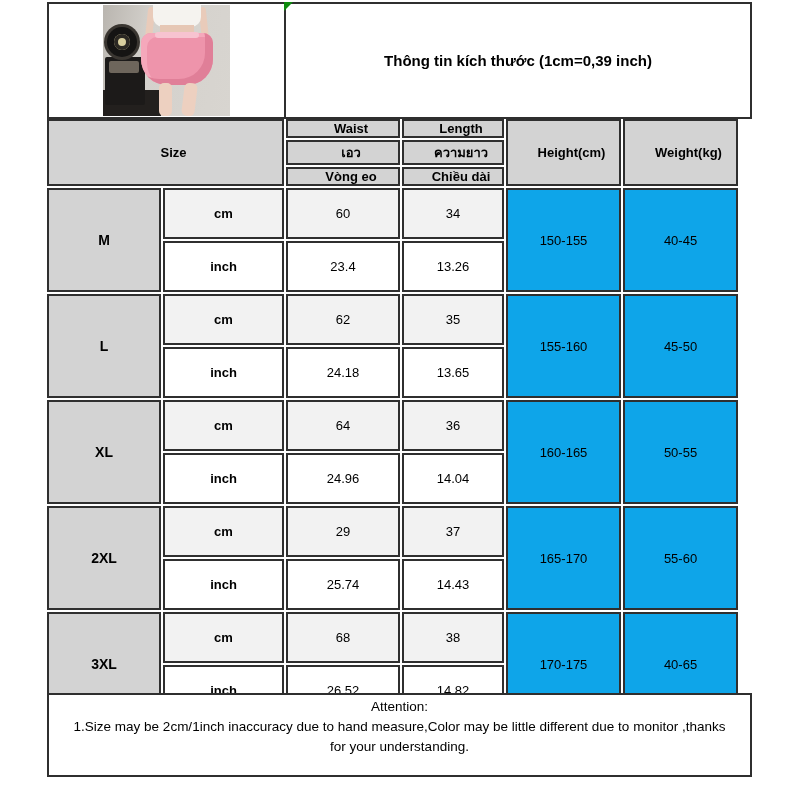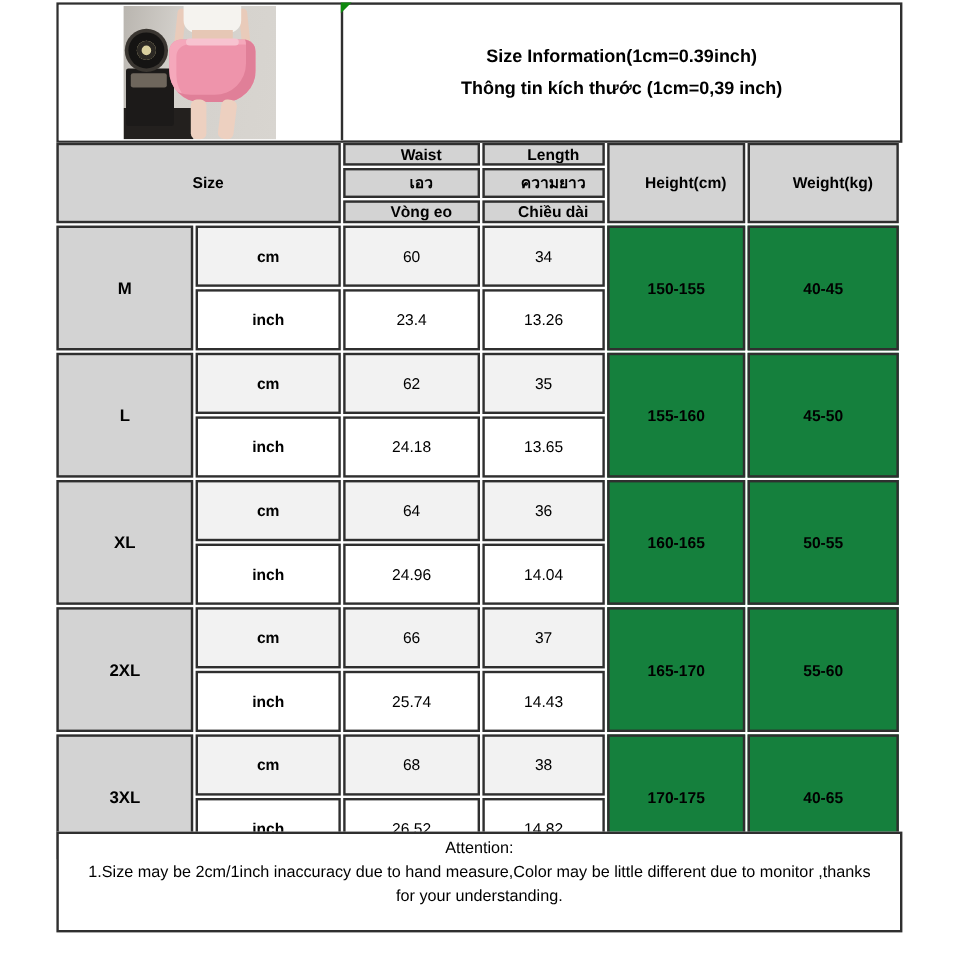--- a/index.html
+++ b/index.html
@@ -37,32 +37,32 @@
     box-shadow:inset -8px -6px 0 #e07f98, inset 6px 4px 0 #f5a8bb;}
   .ph-shorts-band{left:52px;top:27px;width:44px;height:6px;background:#f7c3d0;border-radius:3px;}
   .ph-leg-l{left:56px;top:78px;width:13px;height:33px;background:#edd0c0;border-radius:5px;}
   .ph-leg-r{left:80px;top:78px;width:13px;height:33px;background:#edd0c0;border-radius:5px;transform:rotate(7deg);}
 
   
   table.size-table{position:absolute;left:45px;top:117px;border-collapse:separate;
     border-spacing:2px;table-layout:fixed;}
   table.size-table td{box-sizing:border-box;border:2px solid #2f2f2f;text-align:center;
     vertical-align:middle;padding:0;overflow:hidden;}
-  .c0{width:114px;} .c1{width:121px;} .c2{width:114px;} .c3{width:102px;} .c4{width:115px;} .c5{width:126px;}
+  .c0{width:114px;} .c1{width:121px;} .c2{width:114px;} .c3{width:102px;} .c4{width:115px;} .c5{width:115px;}
   tr.hdr td{height:18px;background:#d3d3d3;font-weight:bold;font-size:13px;padding-left:16px;}
   td.size-big{background:#d3d3d3;font-weight:bold;font-size:25px;}
   td.hw-head{background:#d3d3d3;font-weight:bold;font-size:14px;}
   tr.r-cm td{height:51px;}
   tr.r-in td{height:51px;}
   td.size-name{background:#d3d3d3;font-weight:bold;font-size:14px;}
   td.unit{font-weight:bold;font-size:13px;}
   td.val{font-size:13px;}
   .bg-lt{background:#f2f2f2;}
   .bg-wh{background:#ffffff;}
-  td.range{background:#15803d;font-size:13px;font-weight:bold;}
+  td.range{background:#0ea5e9;font-size:13px;}
 
   
   .attention{position:absolute;left:47px;top:693px;width:705px;height:84px;
     box-sizing:border-box;border:2px solid #2f2f2f;background:#fff;
     font-size:13.5px;line-height:20px;text-align:center;padding-top:2px;}
   .attention .note{padding:0 22px;}
 </style>
 </head>
 <body>
 
@@ -80,21 +80,20 @@
         <div class="ph ph-arm-r"></div>
         <div class="ph ph-top"></div>
         <div class="ph ph-waist"></div>
         <div class="ph ph-shorts"></div>
         <div class="ph ph-shorts-band"></div>
         <div class="ph ph-leg-l"></div>
         <div class="ph ph-leg-r"></div>
       </div>
     </div>
     <div class="title-cell">
-      <div class="title-line">Size Information(1cm=0.39inch)</div>
       <div class="title-line">Thông tin kích thước (1cm=0,39 inch)</div>
     </div>
   </div>
   <div class="green-flag"></div>
 
   <table class="size-table">
     <tbody>
         <tr class="hdr">
       <td class="size-big c0" colspan="2" rowspan="3">Size</td>
       <td class="c2">Waist</td>
@@ -149,21 +148,21 @@
     </tr>
     <tr class="r-in">
       <td class="unit bg-wh c1">inch</td>
       <td class="val bg-wh c2">24.96</td>
       <td class="val bg-wh c3">14.04</td>
     </tr>
 
     <tr class="r-cm">
       <td class="size-name c0" rowspan="2">2XL</td>
       <td class="unit bg-lt c1">cm</td>
-      <td class="val bg-lt c2">66</td>
+      <td class="val bg-lt c2">29</td>
       <td class="val bg-lt c3">37</td>
       <td class="range c4" rowspan="2">165-170</td>
       <td class="range c5" rowspan="2">55-60</td>
     </tr>
     <tr class="r-in">
       <td class="unit bg-wh c1">inch</td>
       <td class="val bg-wh c2">25.74</td>
       <td class="val bg-wh c3">14.43</td>
     </tr>
 

